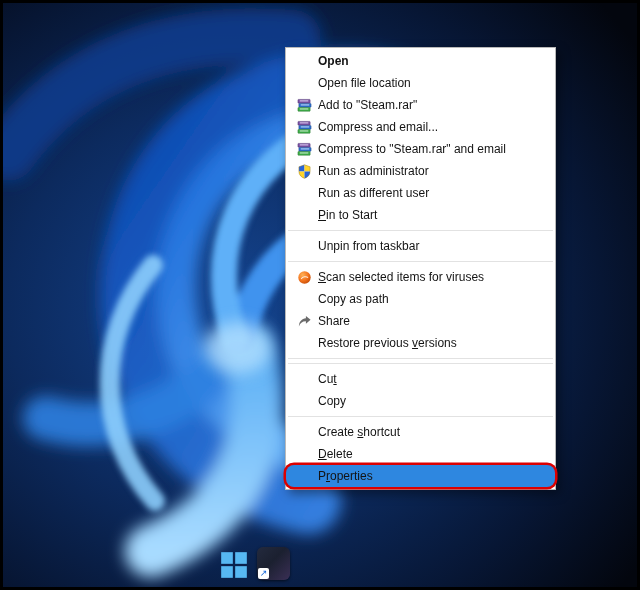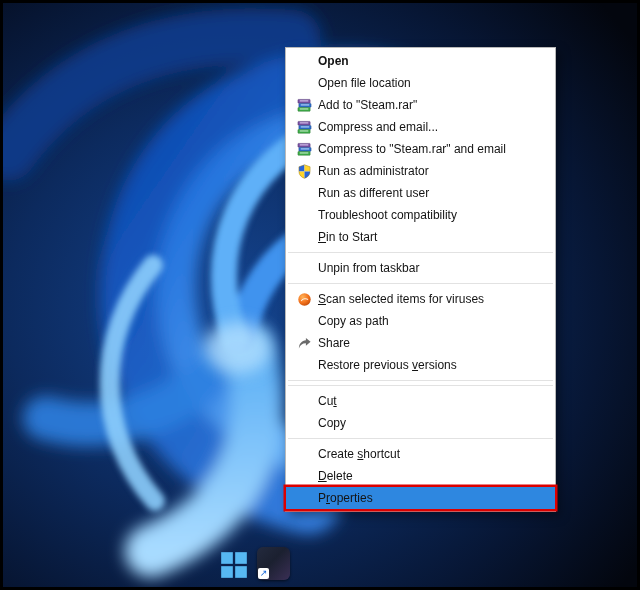--- a/index.html
+++ b/index.html
@@ -31,21 +31,21 @@
     font-size:12px;color:#141414;
   }
   .mi{display:flex;align-items:center;height:22px;padding:0 6px 0 4px;cursor:default;}
   .mi .ic{width:28px;min-width:28px;display:flex;align-items:center;justify-content:center;}
   .mi .ic svg{width:15px;height:15px;}
   .mi .lb{flex:1;white-space:nowrap;overflow:hidden;}
   .mi.bold .lb{font-weight:bold;}
   .mi .arrow{display:flex;align-items:center;margin-right:1px;}
   .mi .arrow svg{width:7px;height:11px;}
   .mi.sel{background:#2e87e0;}
-  .mi.ann{box-shadow:0 0 0 2.5px #dc0000;position:relative;z-index:3;}
+  .mi.ann{box-shadow:0 0 0 2.5px #dc0000;position:relative;z-index:3;border-radius:8px;}
   .sep{height:1px;background:#e2e2e2;margin:4px 2px;}
   u{text-decoration:underline;}
 </style>
 </head>
 <body>
 
 <div class="screen">
 
   <div class="wallpaper">
     <svg viewBox="0 0 634 584" preserveAspectRatio="none">
@@ -171,24 +171,20 @@
           </svg>
         </span>
         <span class="lb">Run as administrator</span>
       </div>
       <div class="mi">
         <span class="ic"></span>
         <span class="lb">Run as different user</span>
       </div>
       <div class="mi">
         <span class="ic"></span>
-        <span class="lb">Troubleshoot compatibility</span>
-      </div>
-      <div class="mi">
-        <span class="ic"></span>
         <span class="lb"><u>P</u>in to Start</span>
       </div>
       <div class="sep"></div>
       <div class="mi">
         <span class="ic"></span>
         <span class="lb">Unpin from taskbar</span>
       </div>
       <div class="sep"></div>
       <div class="mi">
         <span class="ic">

